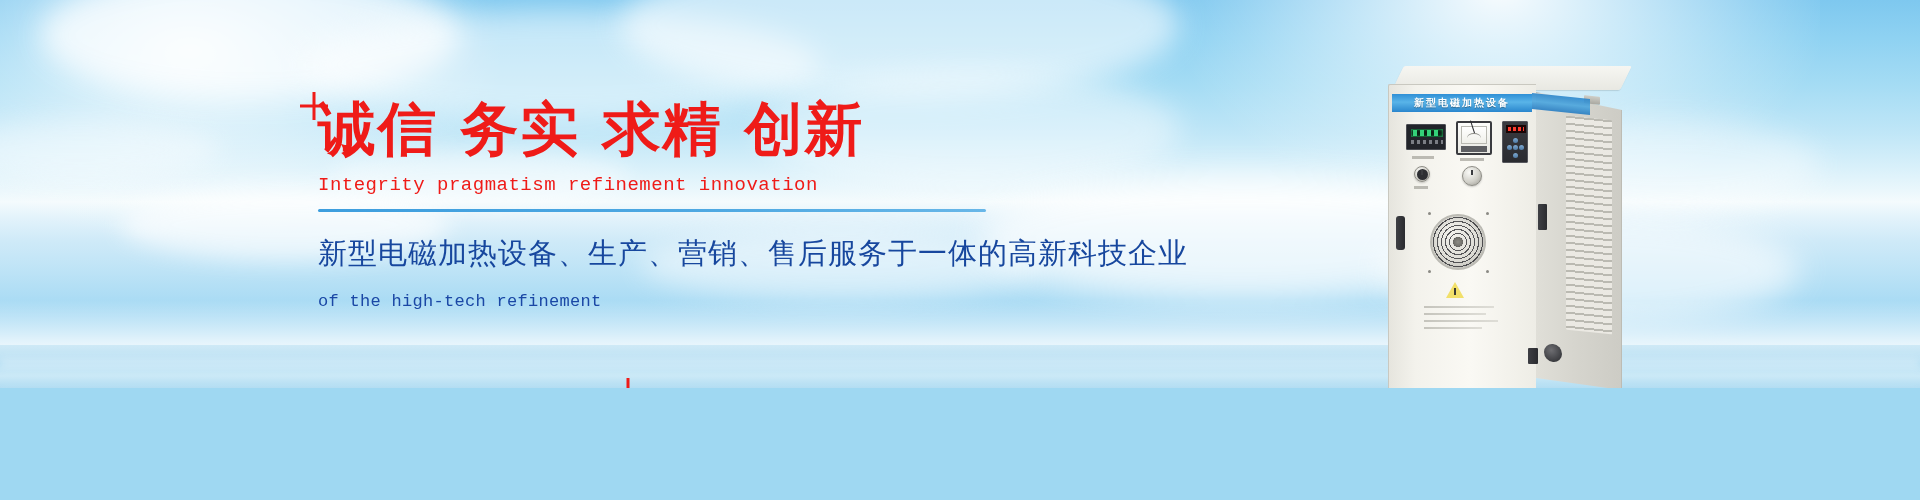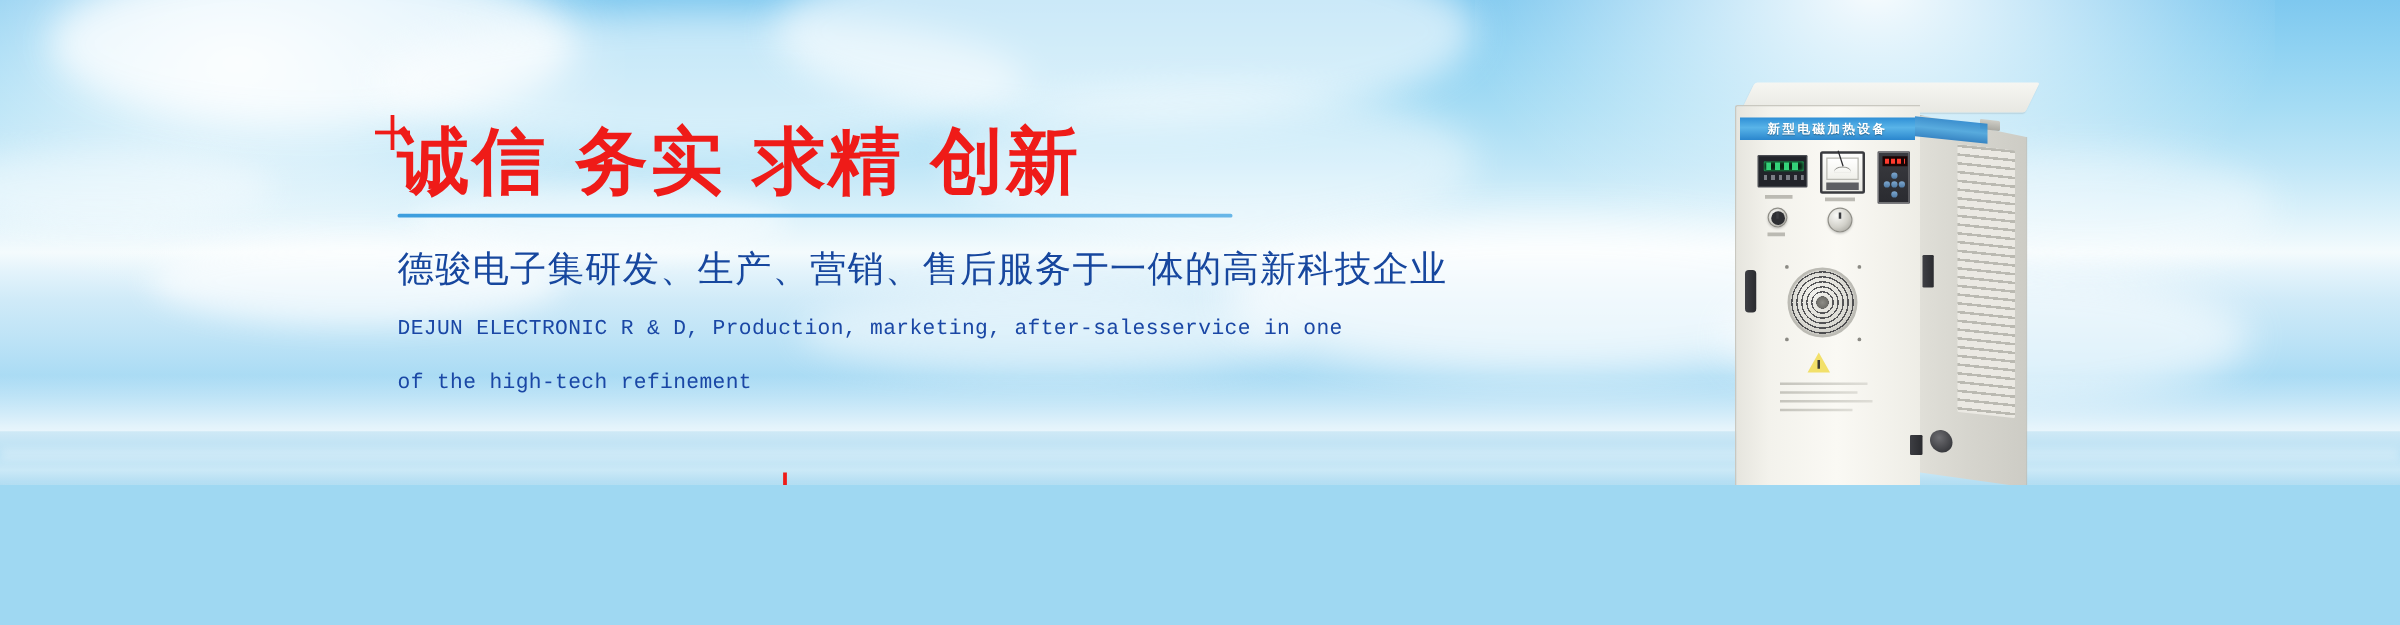--- a/index.html
+++ b/index.html
@@ -358,23 +358,23 @@
     <i class="h"></i>
       <i class="v"></i>
   </div>
   <div class="plus plus-bottom">
     <i class="h"></i>
       <i class="v"></i>
   </div>
 
   <div class="text-block">
     <div class="headline">诚信 务实 求精 创新</div>
+    <div class="headline-en">Integrity  pragmatism  refinement  innovation</div>
     <div class="divider"></div>
-    <div class="sub-cn">德骏电子集研发、生产、营销、售后服务于一体的高新科技企业</div>
-    <div class="sub-en">DEJUN ELECTRONIC R &amp; D, Production, marketing, after-salesservice in one</div>
+    <div class="sub-cn">新型电磁加热设备、生产、营销、售后服务于一体的高新科技企业</div>
     <div class="sub-en">of the high-tech refinement</div>
   </div>
 
   <div class="m-shadow"></div>
   <div class="m-reflect"></div>
 
   <div class="machine">
     <div class="m-top"></div>
     <div class="m-side"></div>
     <div class="m-vents"></div>

